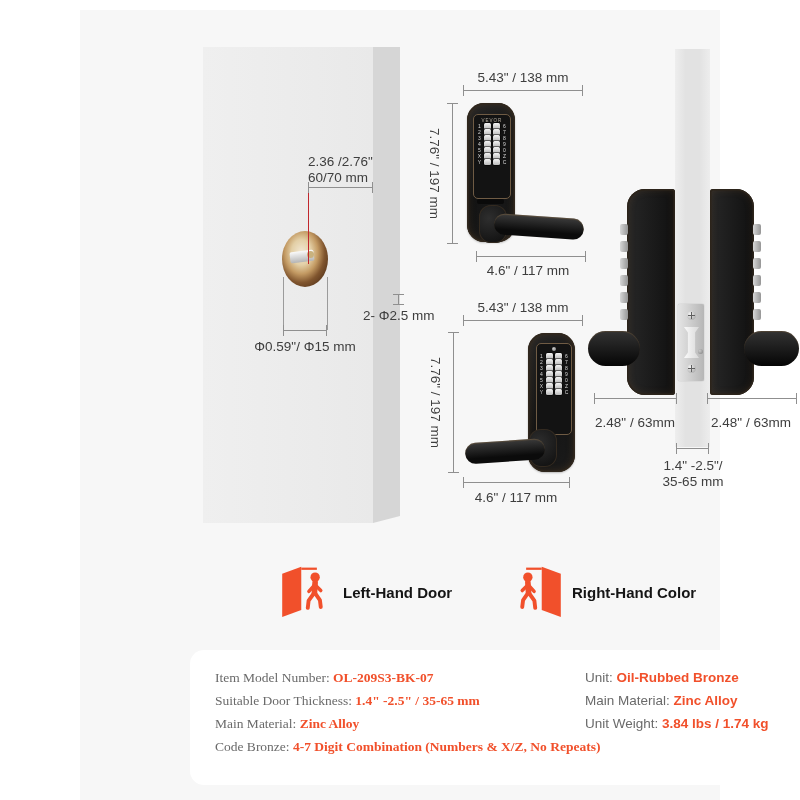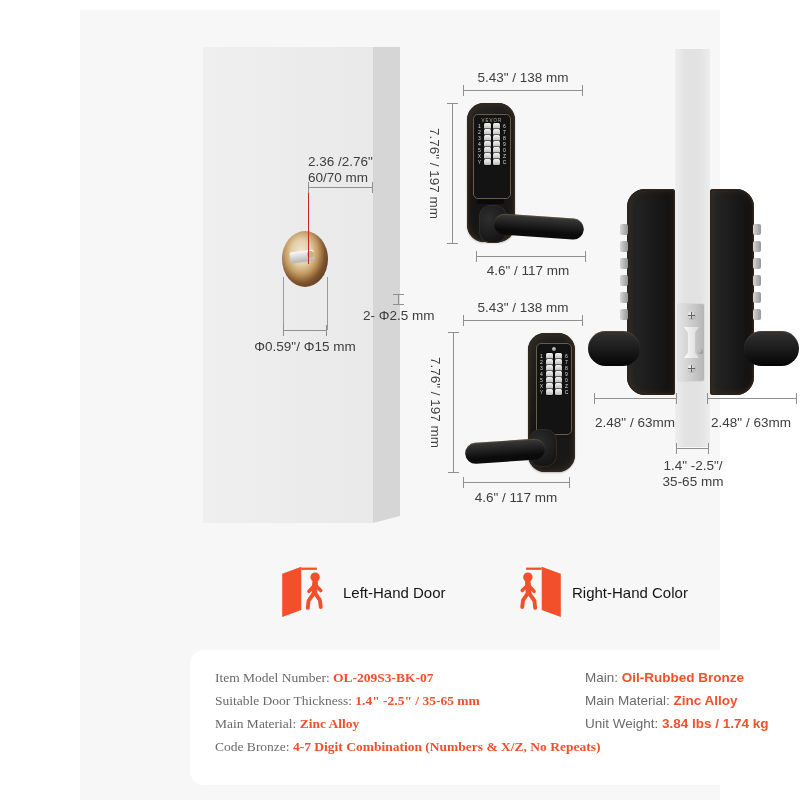--- a/index.html
+++ b/index.html
@@ -51,21 +51,21 @@
   .latchplate{left:598px;top:294px;width:26px;height:77px;border-radius:2px;background:linear-gradient(90deg,#E4E4E4,#B6B6B6);box-shadow:0 0 1px #8a8a8a;}
   .screw{position:absolute;width:9px;height:9px;border-radius:50%;background:radial-gradient(circle at 35% 35%,#F4F4F4,#9A9A9A);}
   .screw::before{content:"";position:absolute;left:1px;right:1px;top:4px;height:1px;background:#5f5f5f;}
   .screw::after{content:"";position:absolute;top:1px;bottom:1px;left:4px;width:1px;background:#5f5f5f;}
   .bolt{left:604px;top:317px;width:15px;height:31px;background:linear-gradient(90deg,#FAFAFA,#D9D9D9);
         clip-path:polygon(0 0,100% 0,74% 18%,74% 82%,100% 100%,0 100%,26% 82%,26% 18%);}
   .shandle{position:absolute;top:321px;height:35px;border-radius:17.5px;background:linear-gradient(180deg,#333333,#050505);box-shadow:inset 0 1px 1px rgba(150,110,60,.3);}
 
   
   .hicon{position:absolute;width:52px;height:54px;}
-  .hlabel{position:absolute;font-size:15px;font-weight:400;color:#151515;white-space:nowrap;}
+  .hlabel{position:absolute;font-size:15px;font-weight:700;color:#151515;white-space:nowrap;}
 
   
   .specbox{left:110px;top:640px;width:581px;height:135px;background:#FFFFFF;border-radius:14px;}
   .speccol{position:absolute;top:656px;font-size:13.5px;line-height:23px;white-space:nowrap;}
   .speccol .lab{color:#6A6A6A;}
   .speccol .val{color:#F1502B;font-weight:700;}
   .col-l{left:135px;font-family:Liberation Serif, serif;}
   .col-r{left:505px;}
 </style>
 </head>
@@ -279,18 +279,18 @@
   <div class="hlabel" style="left:492px;top:574px;">Right-Hand Color</div>
 
   <div class="abs specbox"></div>
   <div class="speccol col-l">
     <div><span class="lab">Item Model Number: </span><span class="val">OL-209S3-BK-07</span></div>
     <div><span class="lab">Suitable Door Thickness: </span><span class="val">1.4" -2.5" / 35-65 mm</span></div>
     <div><span class="lab">Main Material: </span><span class="val">Zinc Alloy</span></div>
     <div><span class="lab">Code Bronze: </span><span class="val">4-7 Digit Combination (Numbers &amp; X/Z, No Repeats)</span></div>
   </div>
   <div class="speccol col-r">
-    <div><span class="lab">Main: </span><span class="val">Oil-Rubbed Bronze</span></div>
+    <div><span class="lab">Unit: </span><span class="val">Oil-Rubbed Bronze</span></div>
     <div><span class="lab">Main Material: </span><span class="val">Zinc Alloy</span></div>
     <div><span class="lab">Unit Weight: </span><span class="val">3.84 lbs / 1.74 kg</span></div>
   </div>
 
 </div>
 
 </body></html>

